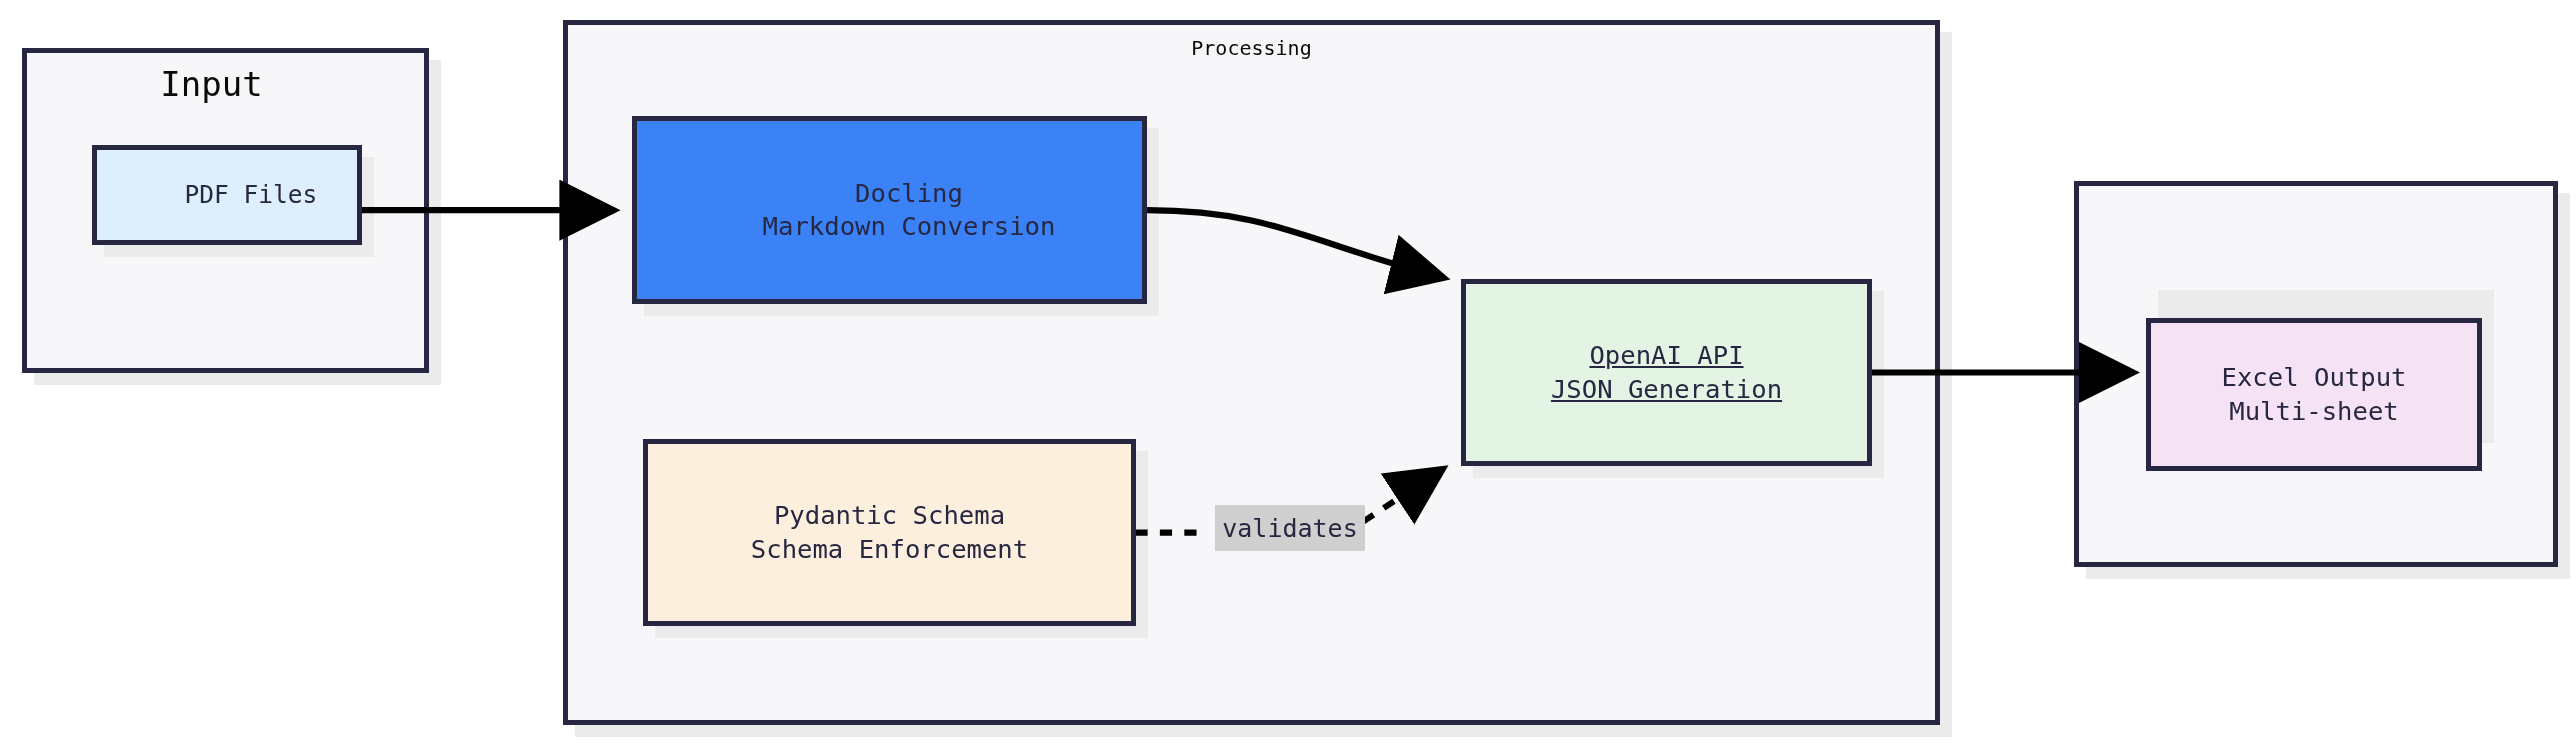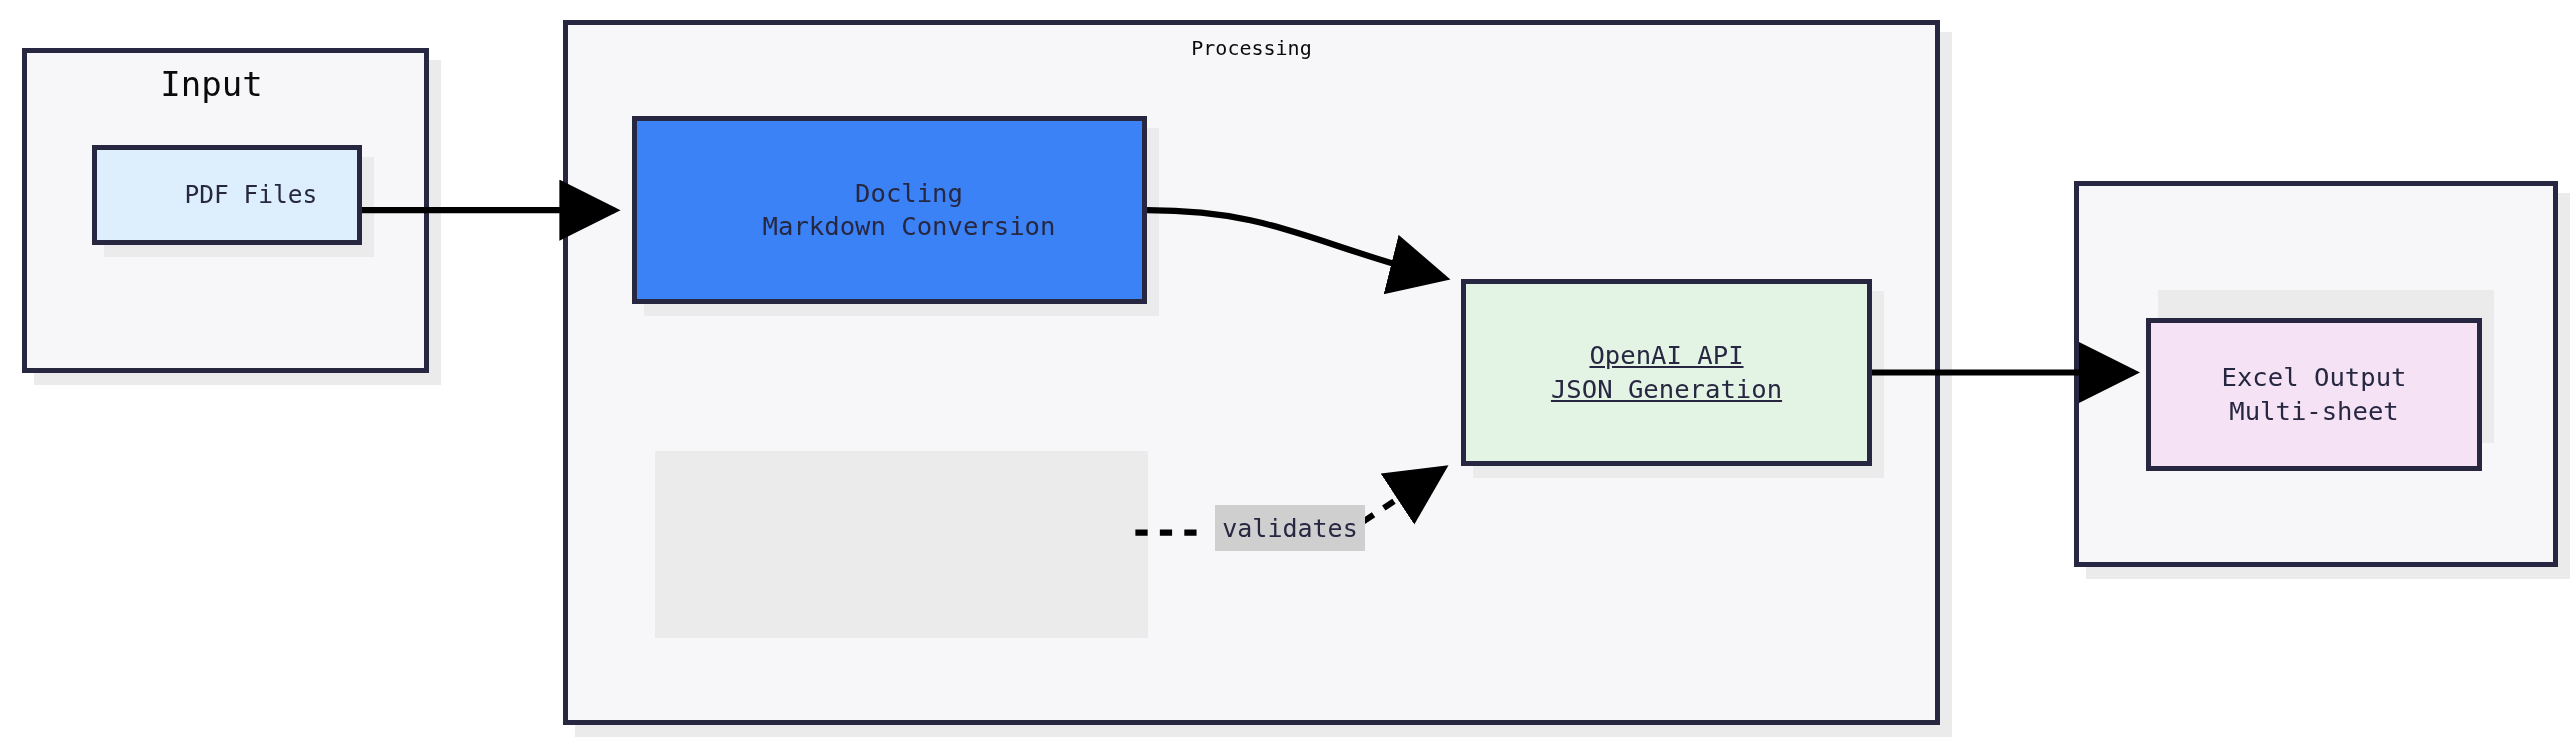--- a/index.html
+++ b/index.html
@@ -85,20 +85,24 @@
 
   <div class="node n-pdf" style="left:92px;top:145px;width:270px;height:100px;font-size:24.5px;padding-left:48px;">
     <span class="ln">PDF Files</span>
   </div>
 
   <div class="node n-docling" style="left:632px;top:116px;width:515px;height:188px;font-size:25.6px;">
     <span class="ln">Docling</span>
     <span class="ln">Markdown Conversion</span>
   </div>
 
+  <div class="node n-pydantic" style="left:643px;top:439px;width:493px;height:187px;font-size:25.6px;">
+    <span class="ln">Pydantic Schema</span>
+    <span class="ln">Schema Enforcement</span>
+  </div>
 
   <div class="node n-openai" style="left:1461px;top:279px;width:411px;height:187px;font-size:25.6px;">
     <span class="ln">OpenAI API</span>
     <span class="ln">JSON Generation</span>
   </div>
 
   <div class="node n-excel" style="left:2146px;top:278px;width:336px;height:153px;font-size:25.6px;margin-top:40px;">
     <span class="ln">Excel Output</span>
     <span class="ln">Multi-sheet</span>
   </div>

